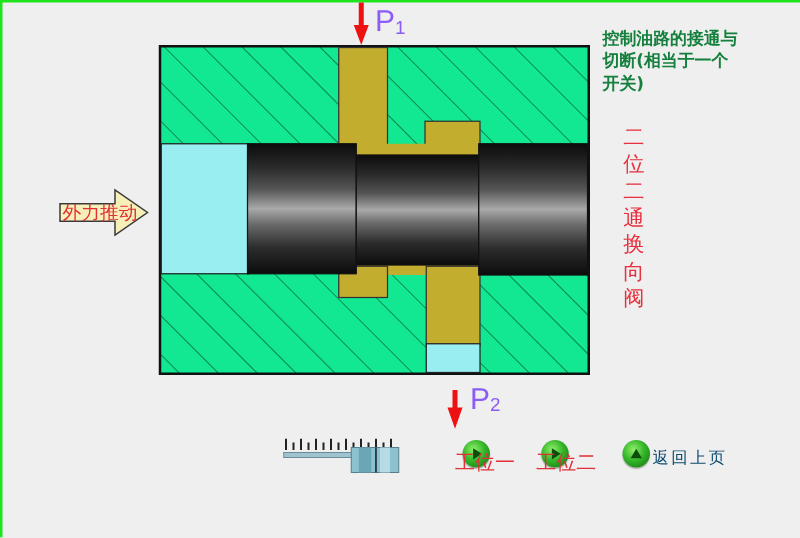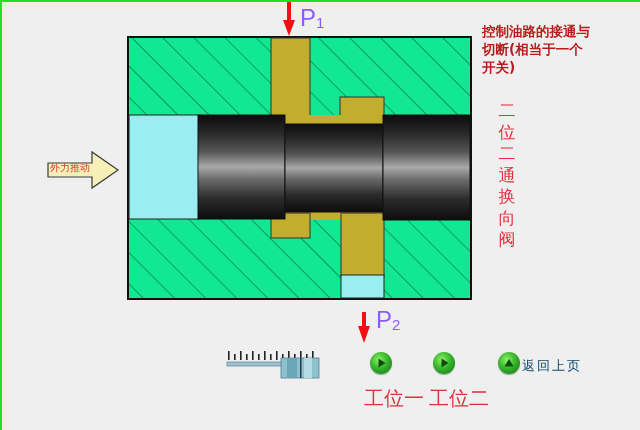--- a/index.html
+++ b/index.html
@@ -7,41 +7,41 @@
     width: 640px; height: 430px; position: relative; overflow: hidden;
     background: #efefef;
     font-family: "DejaVu Serif", serif;
   }
   .frame-top { position: absolute; left: 0; top: 0; width: 640px; height: 2px; background: #1ee41e; }
   .frame-left { position: absolute; left: 0; top: 0; width: 2px; height: 430px; background: #1ee41e; }
   .abs { position: absolute; }
   .caption {
     position: absolute; left: 482px; top: 22px; width: 110px;
     font-family: "DejaVu Sans", sans-serif; font-weight: bold; font-size: 13.5px; line-height: 18px;
-    color: #b91c1c; letter-spacing: 0px;
+    color: #15803d; letter-spacing: 0px;
   }
   .vtitle {
     position: absolute; left: 497px; top: 100px; width: 20px;
     font-family: "DejaVu Serif", serif; font-size: 17px; line-height: 21.5px; color: #e8303f;
     text-align: center; word-break: break-all;
   }
   .vtitle span { display: block; }
   .port-label {
     position: absolute; font-family: Liberation Sans, sans-serif; font-size: 24px; color: #8b5cf6;
   }
   .port-label sub { font-size: 15px; vertical-align: -2px; }
   .btn-round {
     position: absolute; width: 22px; height: 22px; border-radius: 50%;
     background: radial-gradient(circle at 40% 35%, #8fef6a 0%, #35b62a 45%, #0f6e10 100%);
     box-shadow: 0 1px 1px rgba(0,0,0,0.35);
     cursor: pointer;
   }
   .btn-round .glyph { position: absolute; left: 0; top: 0; width: 22px; height: 22px; }
   .pos-label {
-    position: absolute; top: 385px; font-family: "DejaVu Serif", serif; font-size: 20px; color: #e0303a;
+    position: absolute; top: 360px; font-family: "DejaVu Serif", serif; font-size: 16px; color: #e0303a;
     letter-spacing: 0px; cursor: pointer;
   }
   .back-label {
     position: absolute; left: 522px; top: 357px; font-family: "DejaVu Serif", serif;
     font-size: 13px; color: #0c4a6e; letter-spacing: 2px; cursor: pointer;
   }
 </style>
 </head>
 <body>
 
@@ -96,21 +96,21 @@
   <g>
     <rect x="362" y="312" width="4" height="18" fill="#ee1111"></rect>
     <polygon points="358,326 370,326 364,343" fill="#ee1111"></polygon>
   </g>
 
   <g>
     <polygon points="48,163 92,163 92,152 118,170 92,188 92,177 48,177" fill="#f6f0b8" stroke="#3a3a3a" stroke-width="1.2"></polygon>
   </g>
 </svg>
 
-<div class="abs" style="left:50px;top:161px;font-family:'DejaVu Serif',serif;font-size:10px;color:#e0303a;">外力推动</div>
+<div class="abs" style="left:50px;top:161px;font-family:'DejaVu Serif',serif;font-size:15px;color:#e0303a;">外力推动</div>
 
 <div class="port-label" style="left:300px;top:4px;">
   <span>P</span><sub>1</sub>
 </div>
 <div class="port-label" style="left:376px;top:306px;">
   <span>P</span><sub>2</sub>
 </div>
 
 <div class="caption">控制油路的接通与切断(相当于一个开关)</div>
 

